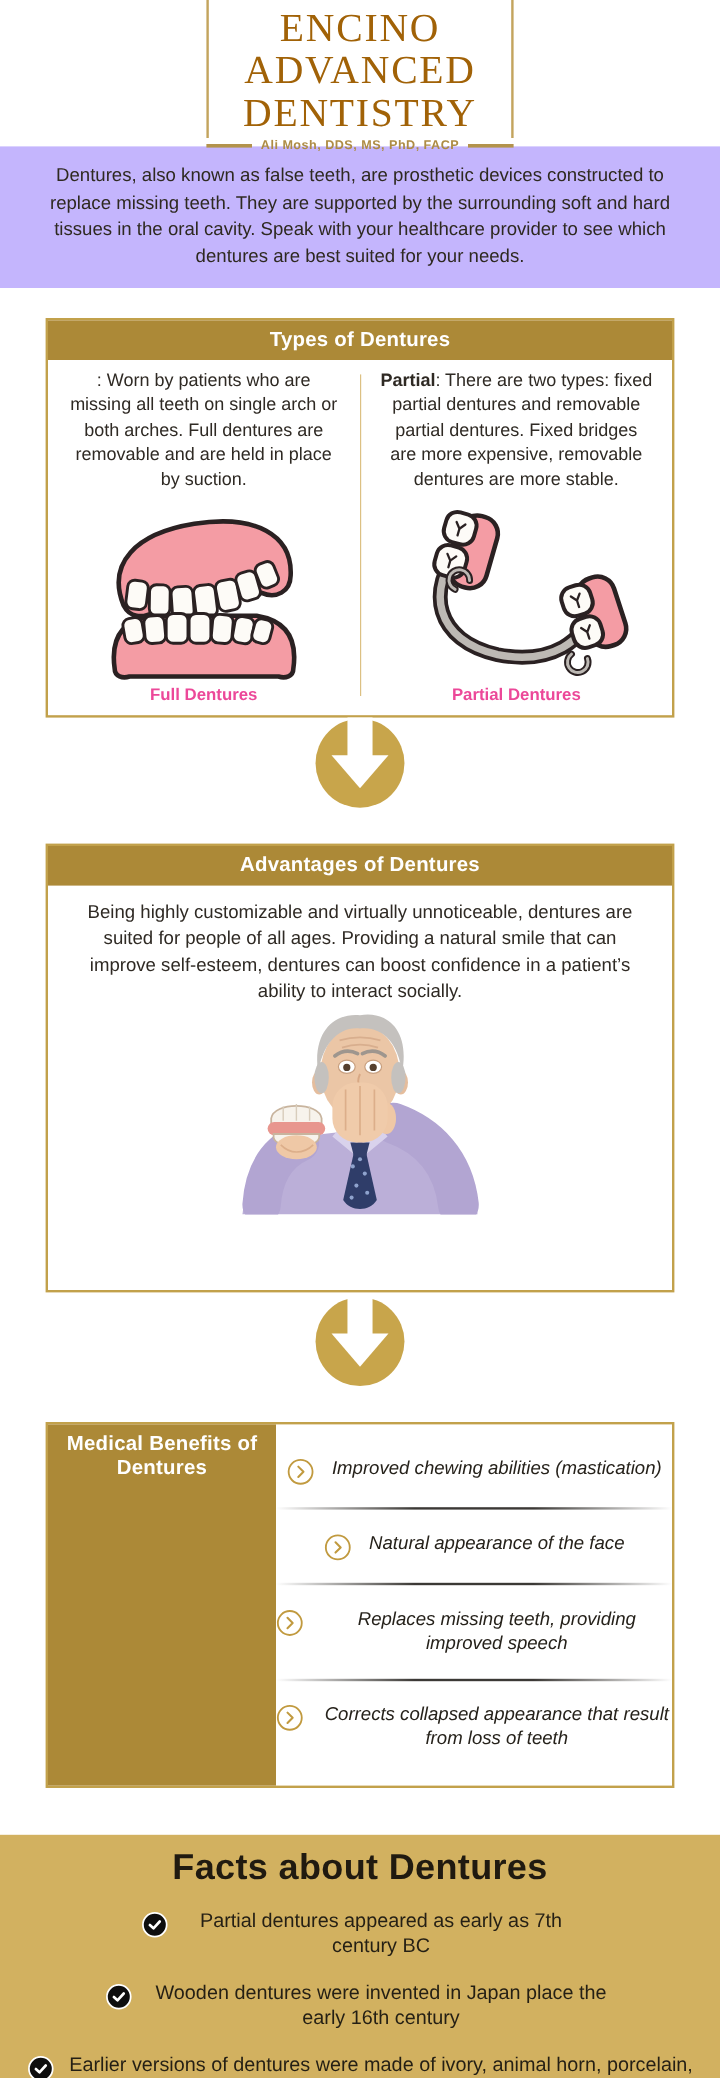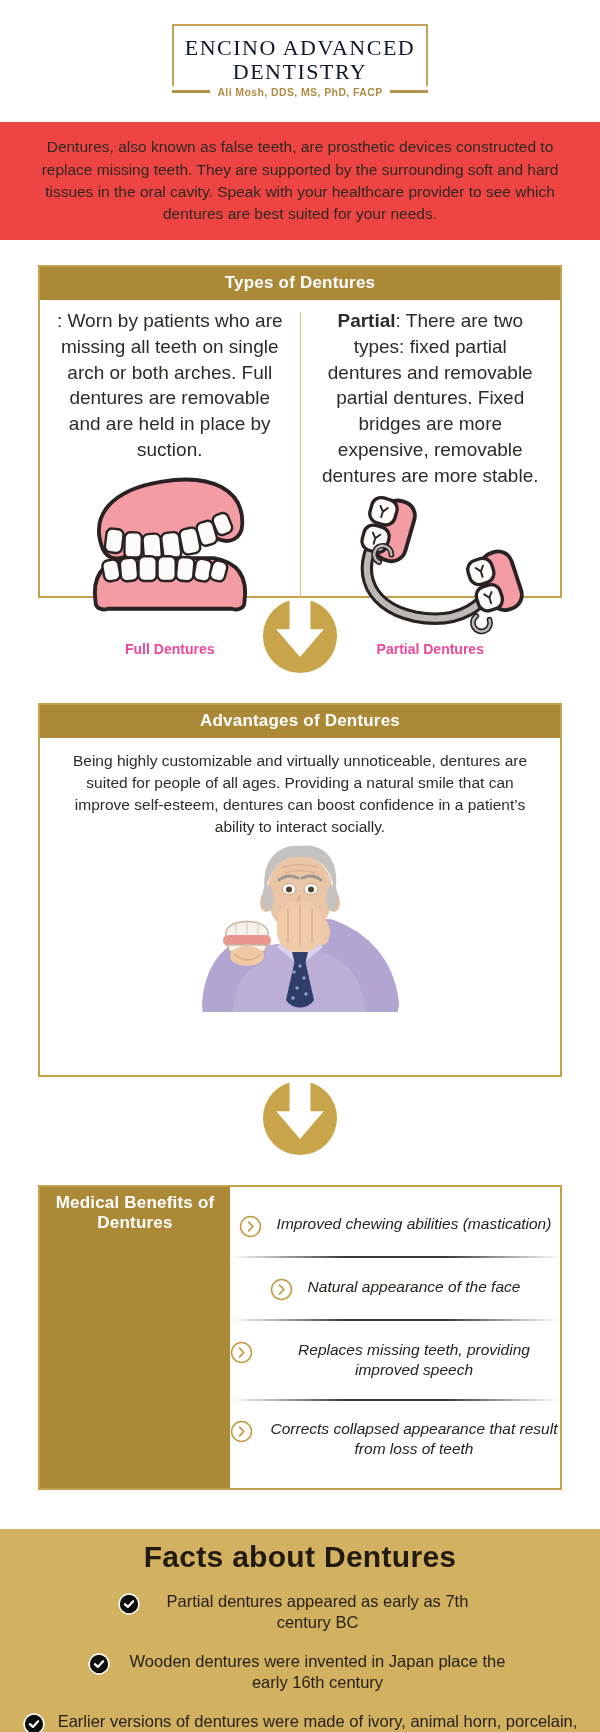--- a/index.html
+++ b/index.html
@@ -4,38 +4,38 @@
 <style>
   * { margin:0; padding:0; box-sizing:border-box; }
   html,body { background:#ffffff; }
   body { width:600px; font-family:"Liberation Sans", sans-serif; color:#2E2920; }
   .page { width:600px; height:1732px; overflow:hidden; background:#fff; position:relative; }
 
   
   .brand-header { height:122px; display:flex; align-items:center; justify-content:center; background:#fff; }
   .logo-wrap { width:256px; }
   .logo-box { border:2px solid #C3A45D; border-bottom:none; padding:10px 8px 2px; text-align:center; }
-  .brand-line { font-family:"Liberation Serif", serif; color:#0f172a; font-size:22px; letter-spacing:1.5px; line-height:1.08; }
+  .brand-line { font-family:"Liberation Serif", serif; color:#a16207; font-size:33px; letter-spacing:1.5px; line-height:1.08; }
   .logo-tagline-row { display:flex; align-items:center; gap:7px; }
   .tag-rule { flex:1; height:3px; background:#B3934C; }
   .logo-tagline { color:#AE8C45; font-size:10.5px; font-weight:bold; letter-spacing:.4px; white-space:nowrap; }
 
   
-  .intro-banner { height:118px; background:#ef4444; display:flex; align-items:center; justify-content:center; }
+  .intro-banner { height:118px; background:#c4b5fd; display:flex; align-items:center; justify-content:center; }
   .intro-text { width:540px; text-align:center; font-size:15.5px; line-height:1.44; color:#2E2920; }
 
   
   .gold-box { margin:0 38px; border:2px solid #C2A14B; background:#fff; }
   .box-header { background:#AC8937; color:#fff; font-weight:bold; font-size:17px; text-align:center; padding:6px 0 7px; letter-spacing:.2px; }
 
   .types-box { margin-top:25px; height:333px; display:flex; flex-direction:column; }
   .types-body { flex:1; display:flex; padding-top:8px; }
   .type-col { flex:1; display:flex; flex-direction:column; align-items:center; padding-bottom:10px; }
   .col-divider { width:1px; background:#DCC083; margin:4px 0 16px; }
-  .type-text { font-size:19px; line-height:1.36; text-align:center; color:#2F2A24; padding:0 16px; min-height:110px; }
+  .type-text { font-size:15px; line-height:1.36; text-align:center; color:#2F2A24; padding:0 16px; min-height:110px; }
   .type-illustration { margin-top:2px; }
   .type-caption { margin-top:auto; font-size:14px; font-weight:bold; color:#ec4899; }
 
   
   .arrow-row { display:flex; justify-content:center; }
   .arrow-row.first { height:105px; }
   .arrow-row.second { height:108px; padding-top:3px; }
 
   
   .adv-box { height:374px; display:flex; flex-direction:column; overflow:hidden; }

